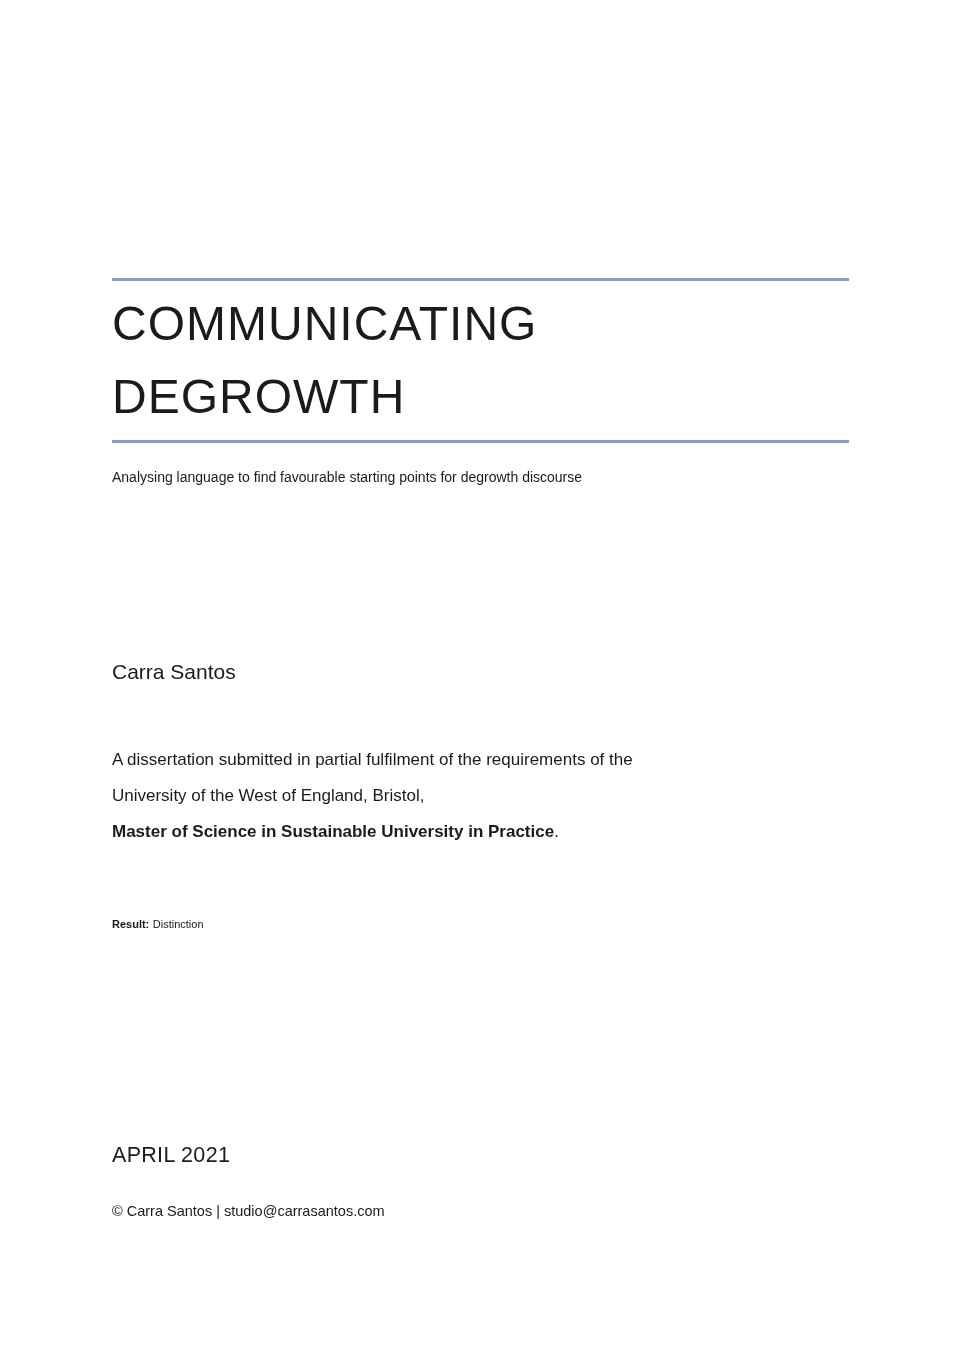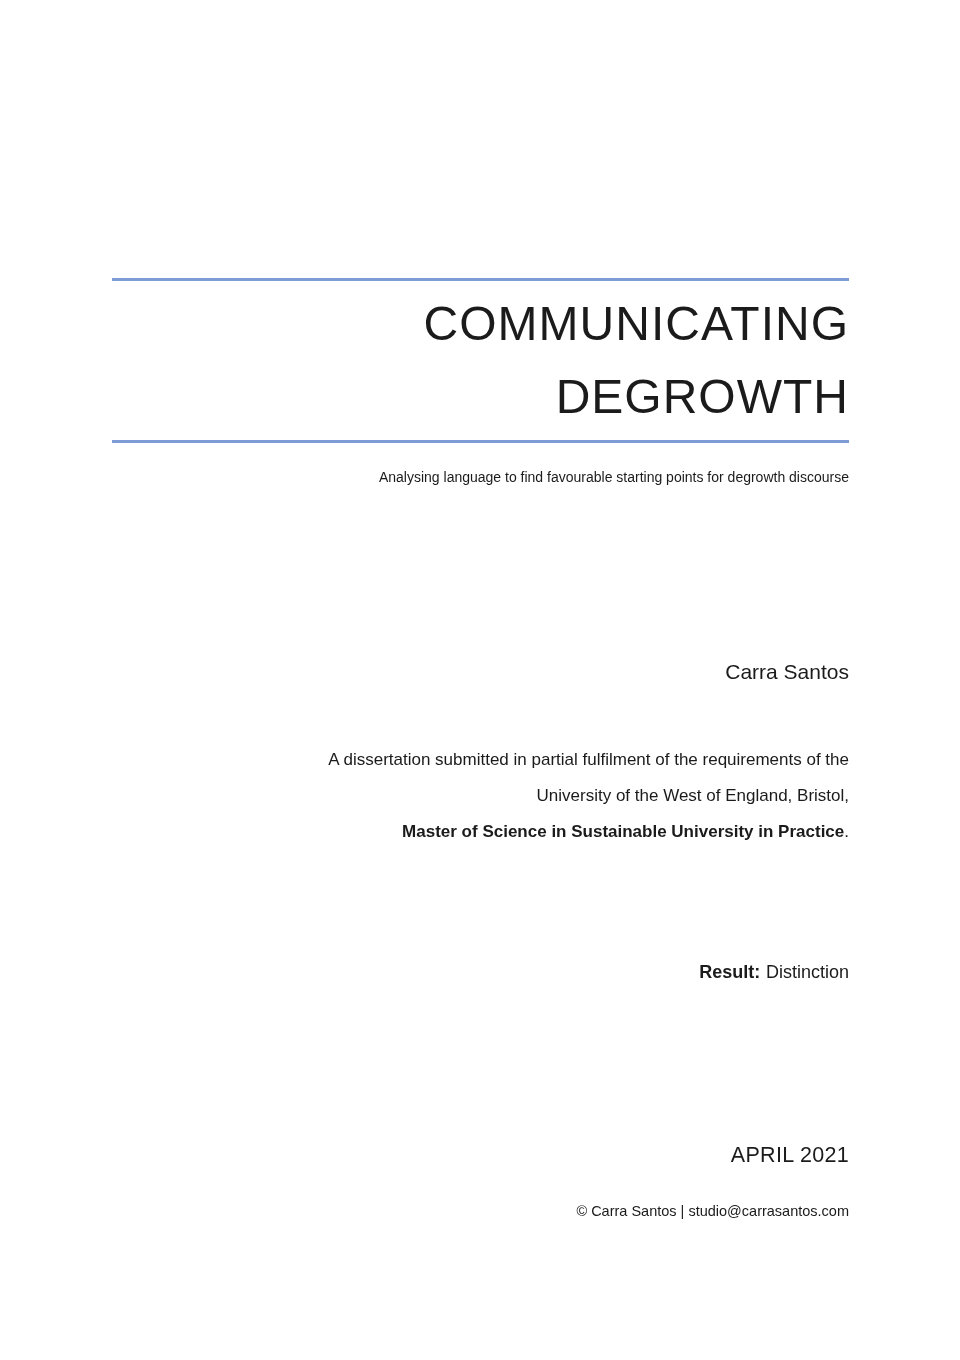--- a/index.html
+++ b/index.html
@@ -13,21 +13,21 @@
     height: 1360px;
     margin: 0 auto;
     background: #ffffff;
     overflow: hidden;
   }
 
   .centered-block {
     position: absolute;
     left: 112px;
     width: 737px;
-    text-align: right;
+    text-align: left;
   }
 
   .title-block {
     top: 278px;
     border-top: 3px solid var(--accent);
     border-bottom: 3px solid var(--accent);
     padding: 6px 0 7px 0;
   }
   .title-line {
     font-size: 48px;
@@ -51,22 +51,22 @@
   }
 
   .statement-block {
     top: 742px;
     font-size: 17px;
     line-height: 36px;
   }
   .statement-degree { font-weight: bold; }
 
   .result-block {
-    top: 960px;
-    font-size: 18px;
+    top: 912px;
+    font-size: 11px;
     line-height: 24px;
   }
   .result-label { font-weight: bold; }
   .result-value { margin-left: 0.32em; }
 
   .date-block {
     top: 1142px;
     font-size: 21.5px;
     line-height: 27px;
     letter-spacing: 0.3px;

